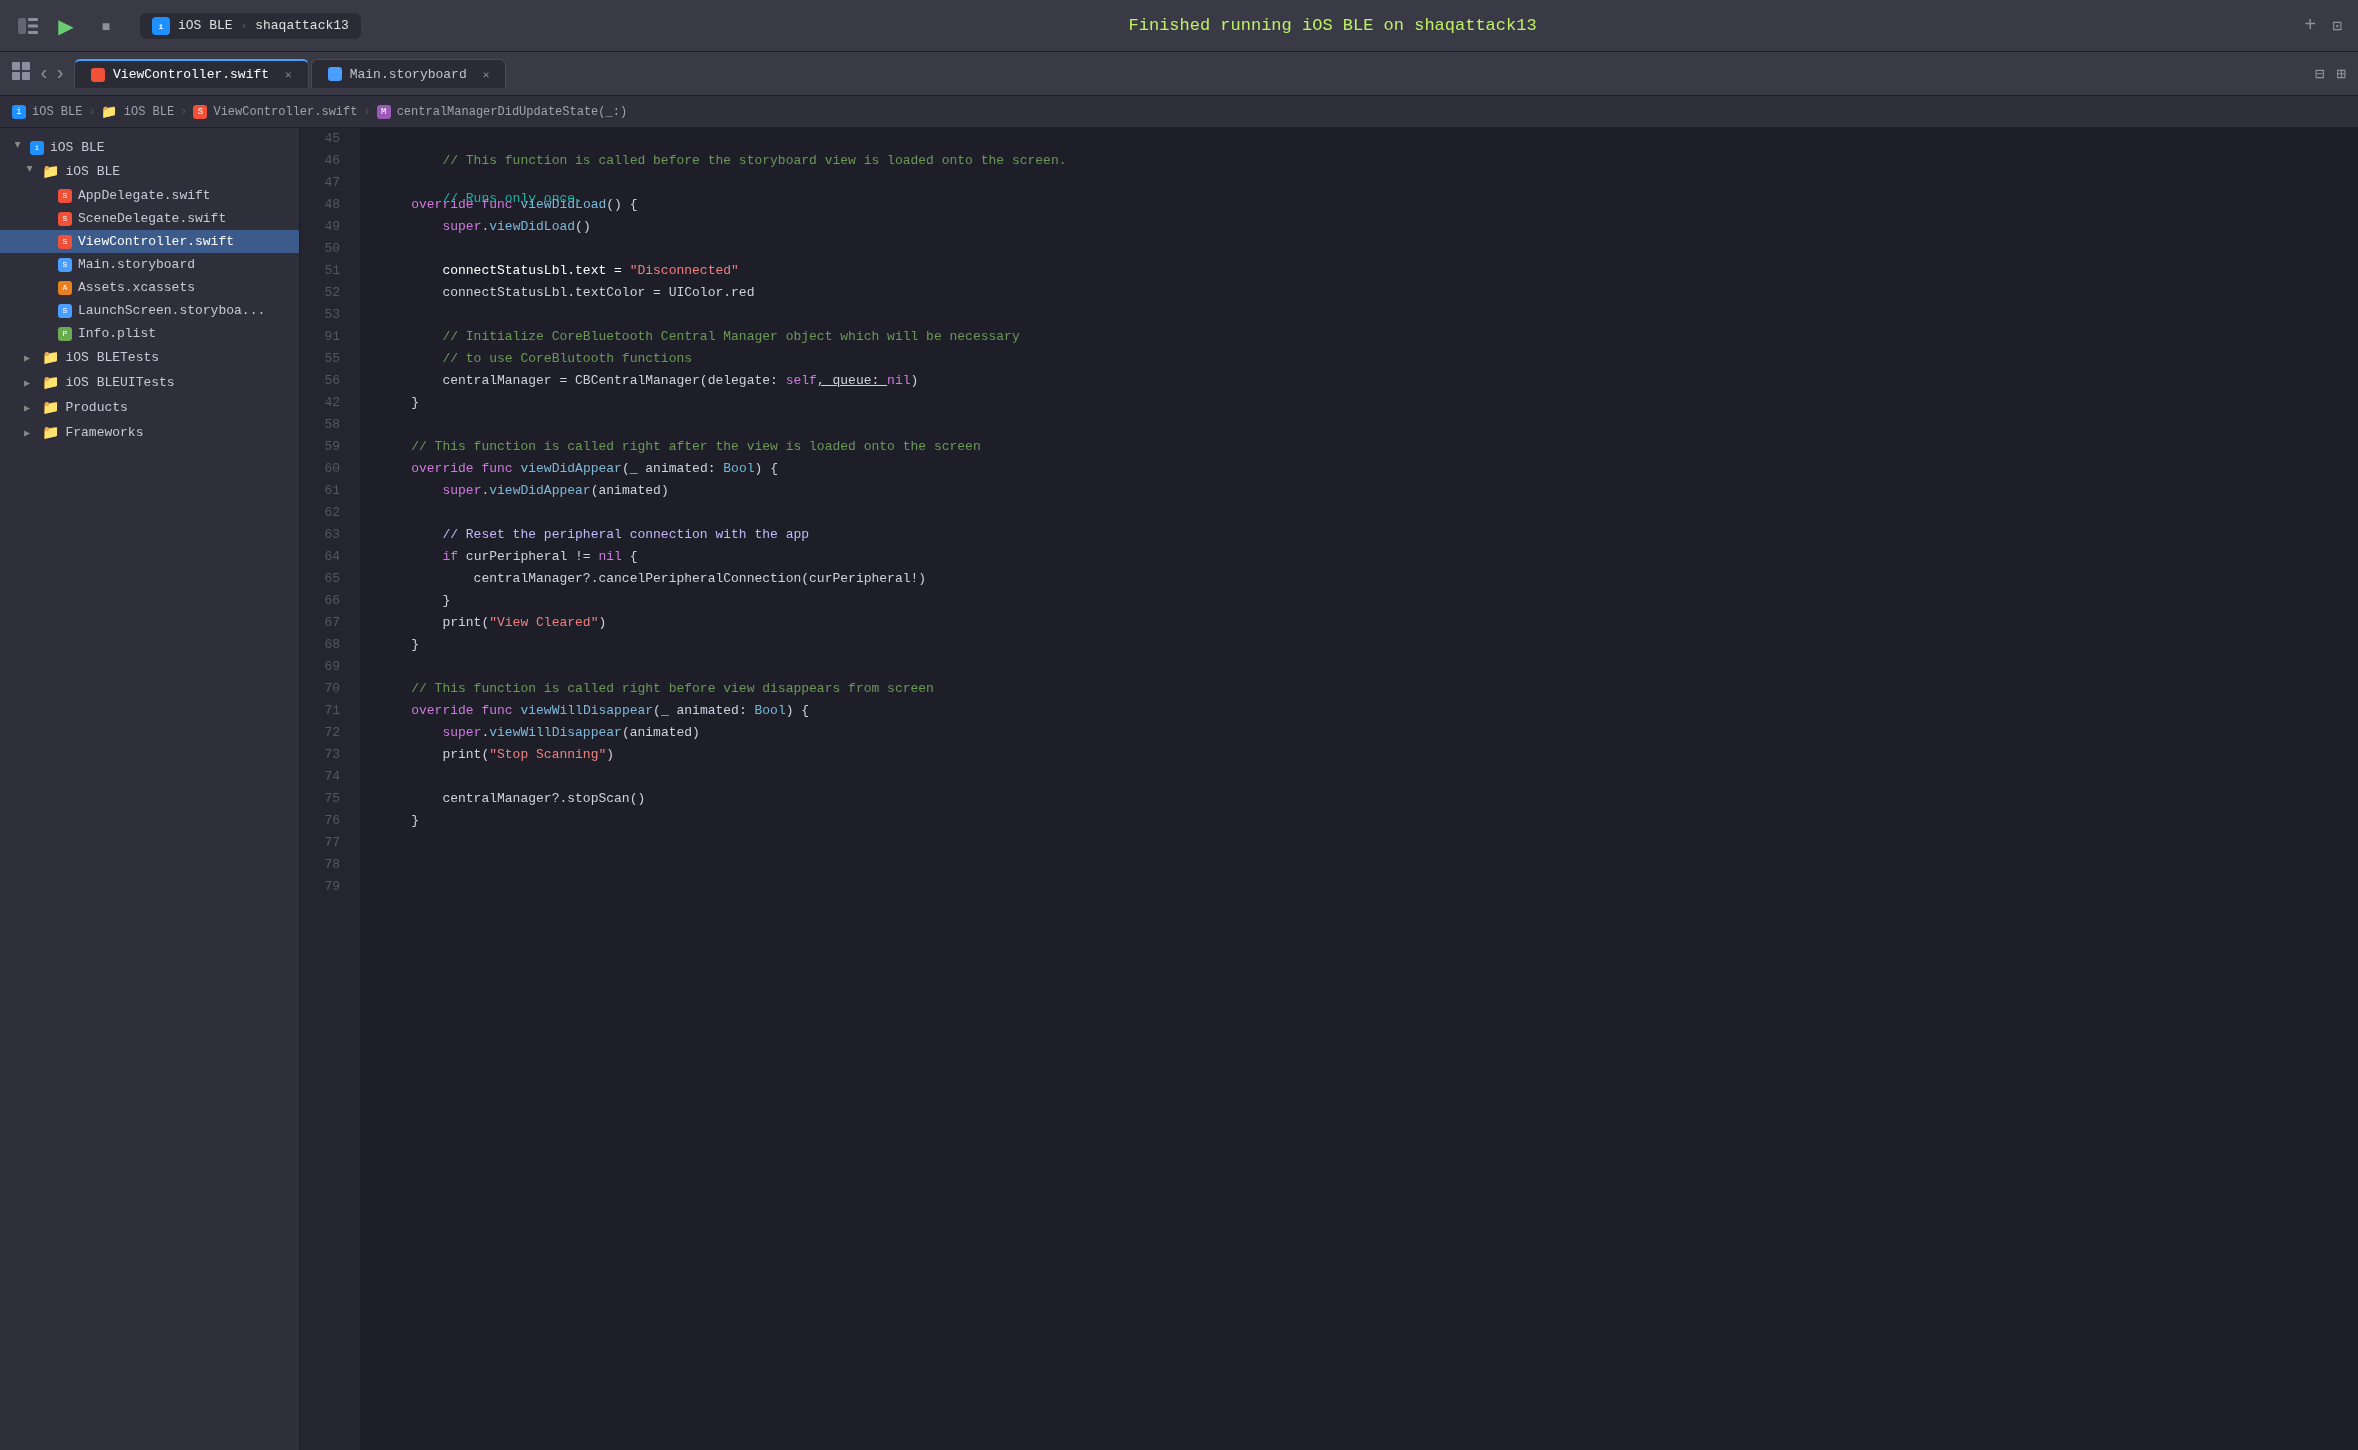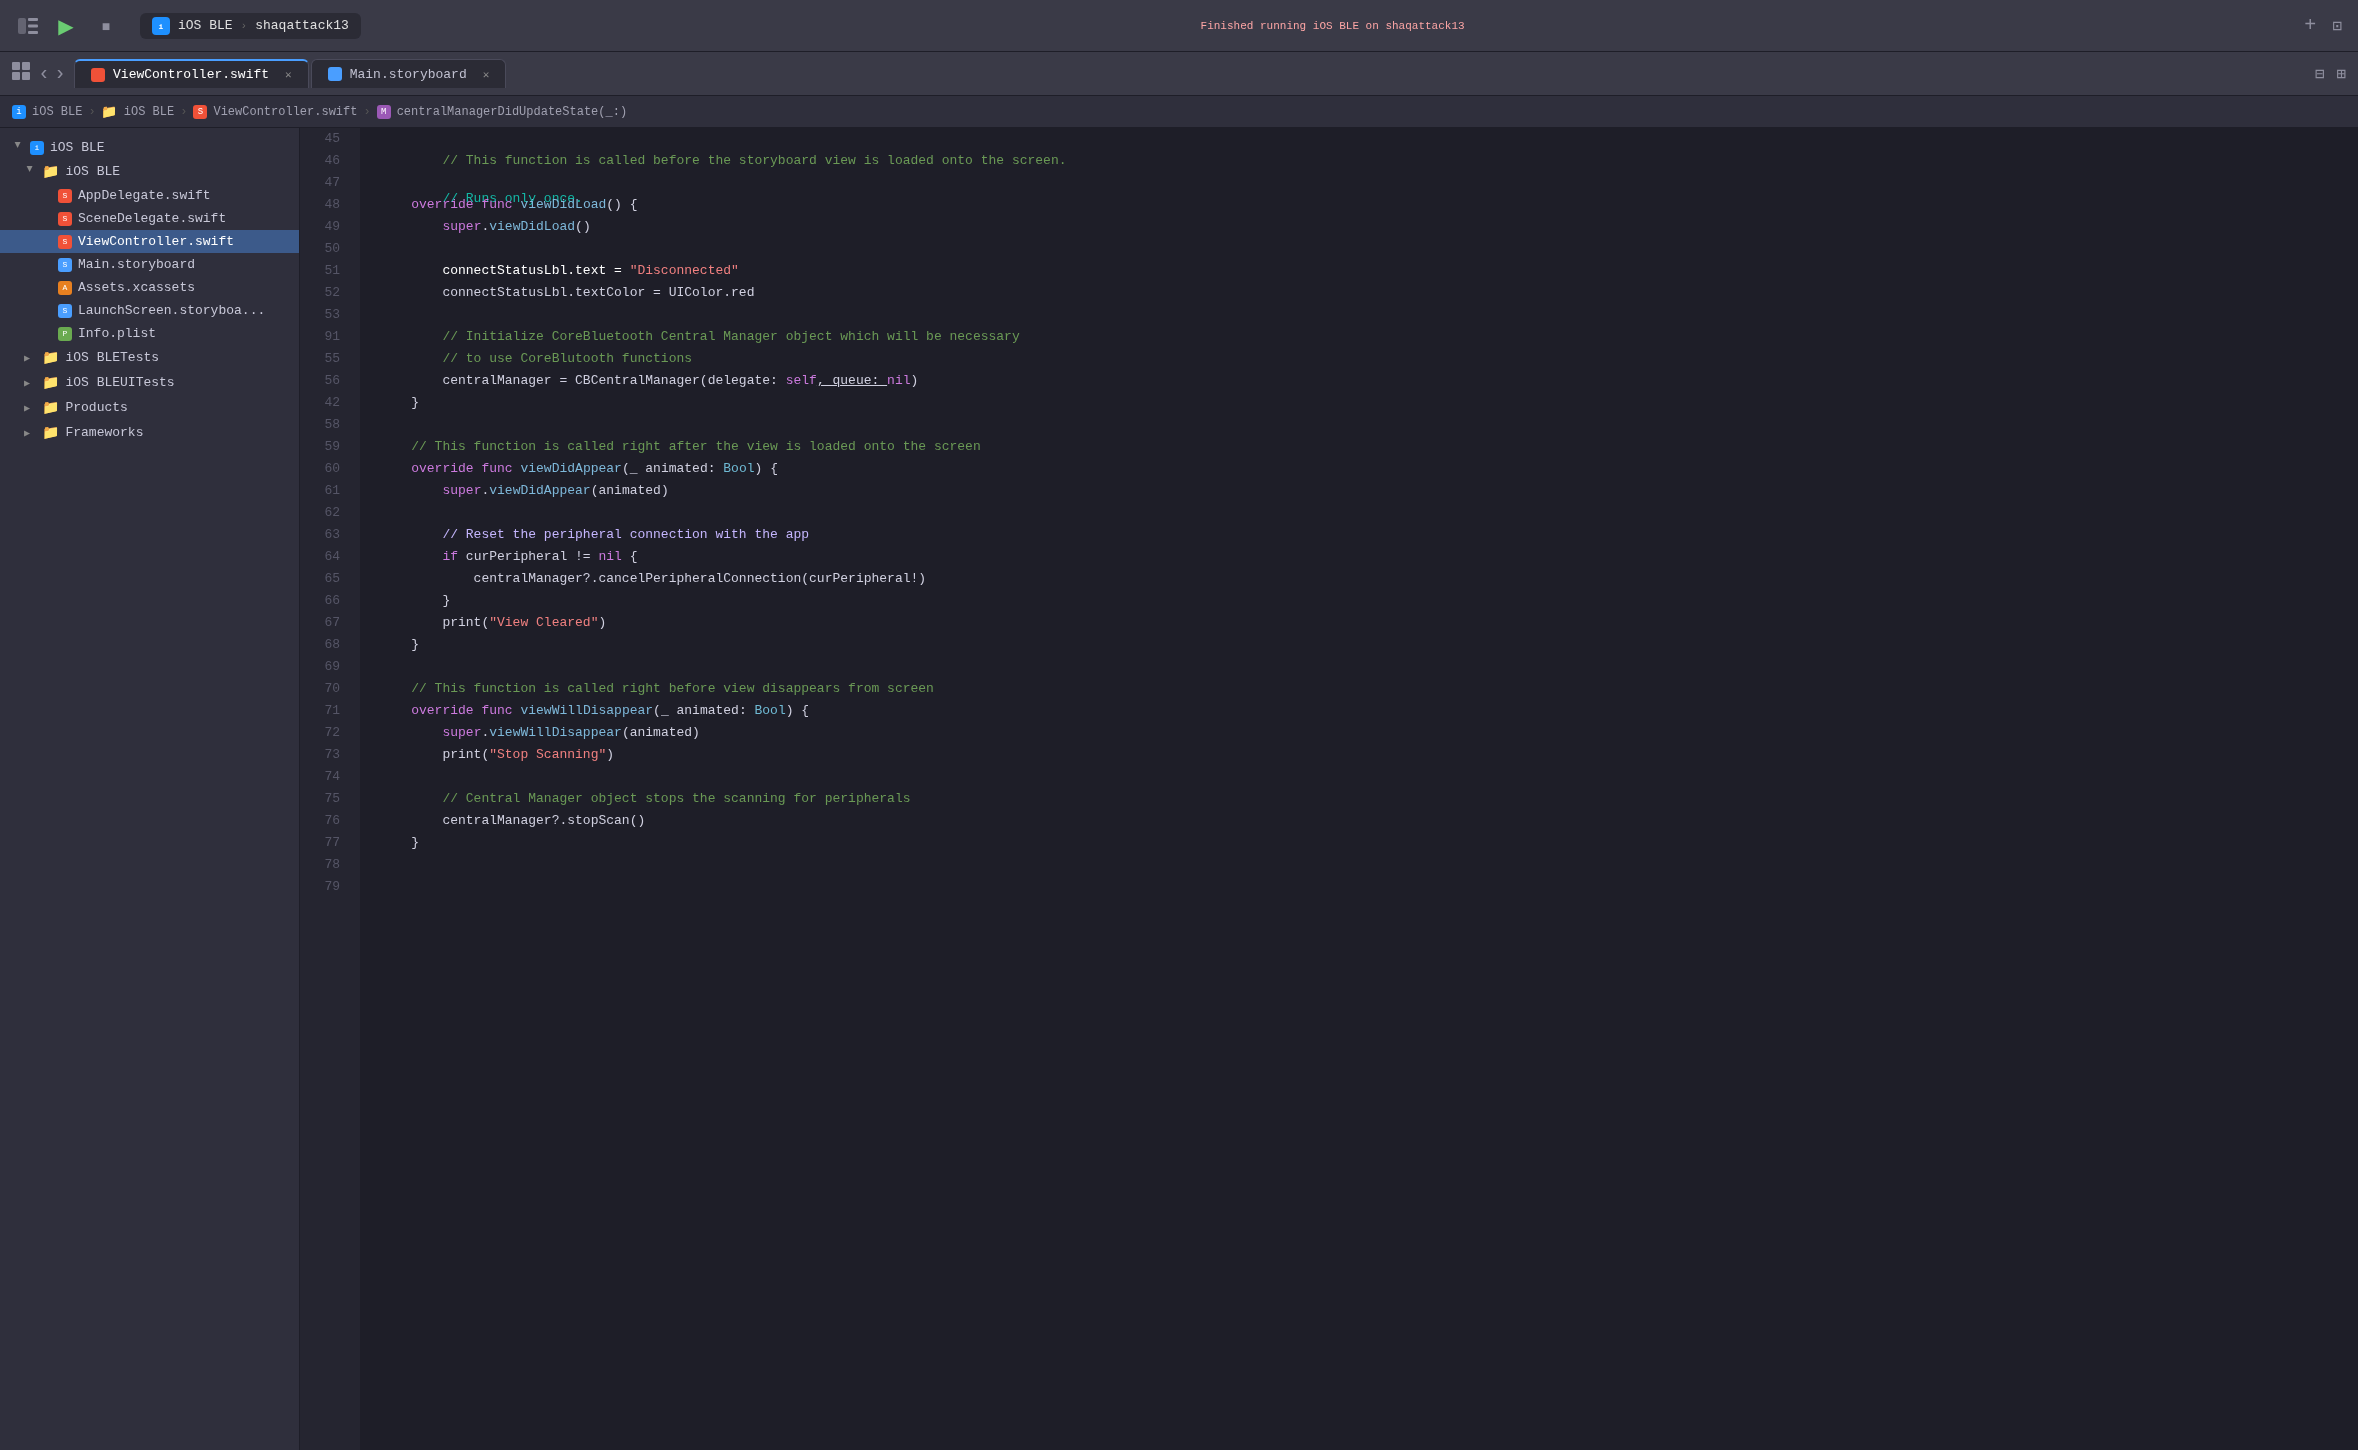--- a/index.html
+++ b/index.html
@@ -91,22 +91,22 @@
       color: #666;
       font-size: 11px;
     }
     .device-name {
       color: #e0e0e0;
       font-size: 13px;
     }
     .status-bar {
       flex: 1;
       text-align: center;
-      color: #fca5a5;
-      font-size: 11px;
+      color: #bef264;
+      font-size: 17px;
     }
     .toolbar-right {
       display: flex;
       align-items: center;
       gap: 16px;
       margin-left: auto;
     }
 
     
     .secondary-toolbar {
@@ -629,21 +629,20 @@
           <div class="code-line"><span style="color: rgb(208, 208, 224);">            centralManager?.cancelPeripheralConnection(curPeripheral!)</span></div>
           <div class="code-line"><span style="color: rgb(208, 208, 224);">        }</span></div>
           <div class="code-line"><span style="color: rgb(208, 208, 224);">        print(</span><span style="color: rgb(240, 128, 128);">"View Cleared"</span><span style="color: rgb(208, 208, 224);">)</span></div>
           <div class="code-line"><span style="color: rgb(208, 208, 224);">    }</span></div>
           <div class="code-line">&nbsp;</div>
           <div class="code-line"><span style="color: rgb(106, 153, 85);">    // This function is called right before view disappears from screen</span></div>
           <div class="code-line"><span style="color: rgb(204, 122, 222);">    override</span><span style="color: rgb(208, 208, 224);"> </span><span style="color: rgb(204, 122, 222);">func</span><span style="color: rgb(208, 208, 224);"> </span><span style="color: rgb(126, 184, 218);">viewWillDisappear</span><span style="color: rgb(208, 208, 224);">(_ animated: </span><span style="color: rgb(111, 186, 212);">Bool</span><span style="color: rgb(208, 208, 224);">) {</span></div>
           <div class="code-line"><span style="color: rgb(208, 208, 224);">        </span><span style="color: rgb(204, 122, 222);">super</span><span style="color: rgb(208, 208, 224);">.</span><span style="color: rgb(126, 184, 218);">viewWillDisappear</span><span style="color: rgb(208, 208, 224);">(animated)</span></div>
           <div class="code-line"><span style="color: rgb(208, 208, 224);">        print(</span><span style="color: rgb(240, 128, 128);">"Stop Scanning"</span><span style="color: rgb(208, 208, 224);">)</span></div>
           <div class="code-line">&nbsp;</div>
-          <div class="code-line"><span style="color: rgb(106, 153, 85);">        // Central Manager object stops the scanning for peripherals</span></div>
           <div class="code-line"><span style="color: rgb(208, 208, 224);">        centralManager?.stopScan()</span></div>
           <div class="code-line"><span style="color: rgb(208, 208, 224);">    }</span></div>
           <div class="code-line">&nbsp;</div>
         </div>
     </div>
   </div>
 
 </div>
 
 </body></html>

